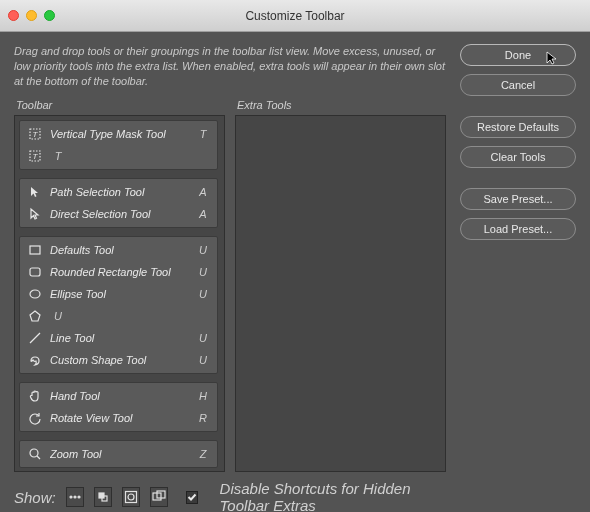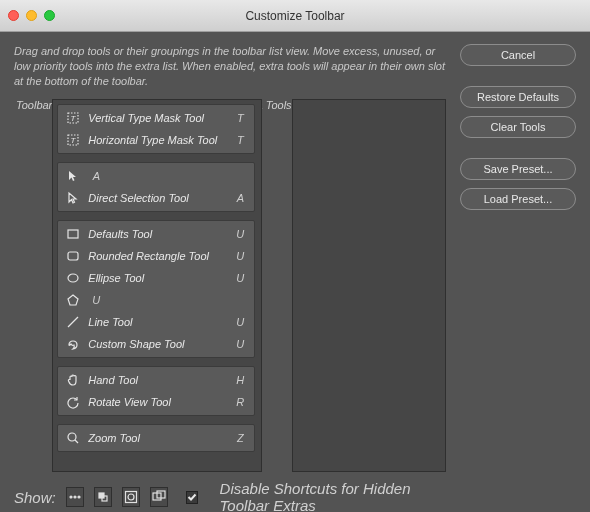--- a/index.html
+++ b/index.html
@@ -12,21 +12,21 @@
   .traffic { display: flex; gap: 7px; }
   .dot { width: 11px; height: 11px; border-radius: 50%; }
   .dot.red { background: #ff5f57; border: 0.5px solid #e33e32; }
   .dot.yellow { background: #febc2e; border: 0.5px solid #e1a116; }
   .dot.green { background: #28c840; border: 0.5px solid #17a92c; }
   .title { position: absolute; left: 0; right: 0; text-align: center; font-size: 12px; color: #333; }
   .body { background: #535353; color: #d9d9d9; height: 490px; display: flex; padding: 12px 14px 8px 14px; gap: 14px; }
   .left { flex: 1; display: flex; flex-direction: column; font-style: italic; }
   .desc { font-size: 11px; color: #c8c8c8; line-height: 1.35; margin-bottom: 10px; }
   .columns { display: flex; gap: 10px; flex: 1; min-height: 0; }
-  .col { flex: 1; display: flex; flex-direction: row; min-width: 0; }
+  .col { flex: 1; display: flex; flex-direction: column; min-width: 0; }
   .col-head { font-size: 11px; color: #d0d0d0; margin-bottom: 4px; margin-left: 2px; }
   .listwrap { flex: 1; background: #464646; border: 1px solid #2f2f2f; position: relative; overflow: hidden; }
   .scroll { position: absolute; inset: 0; overflow-y: auto; padding: 4px 6px 4px 4px; }
   .group { background: #5a5a5a; border: 1px solid #3b3b3b; border-radius: 2px; margin-bottom: 8px; padding: 2px 0; }
   .row { display: flex; align-items: center; height: 22px; padding: 0 6px; font-size: 11px; color: #e8e8e8; }
   .ico { width: 18px; height: 18px; display: flex; align-items: center; justify-content: center; margin-right: 6px; color: #e5e5e5; }
   .ico svg { width: 14px; height: 14px; stroke: #e5e5e5; fill: none; stroke-width: 1.3; }
   .name { flex: 1; white-space: nowrap; overflow: hidden; text-overflow: ellipsis; }
   .key { width: 16px; text-align: center; color: #cfcfcf; }
   .right { width: 116px; display: flex; flex-direction: column; gap: 8px; padding-top: 0px; }
@@ -79,31 +79,31 @@
                   <span class="name">Vertical Type Mask Tool</span>
                   <span class="key">T</span>
                 </div>
                 <div class="row">
                   <span class="ico">
                     <svg viewBox="0 0 14 14">
                       <rect x="2" y="2" width="10" height="10" stroke-dasharray="1.5 1.5" stroke="#e5e5e5" fill="none" stroke-width="1.2"></rect>
                       <text x="7" y="10" font-size="8" text-anchor="middle" fill="#e5e5e5" stroke="none">T</text>
                     </svg>
                   </span>
-                  <span class="name">Horizontal Type Mask Tool</span>
                   <span class="key">T</span>
                 </div>
               </div>
               <div class="group">
                 <div class="row">
                   <span class="ico">
                     <svg viewBox="0 0 14 14">
                       <path d="M3 2 L3 11 L5.5 8.5 L7 12 L8.5 11.3 L7 8 L10 8 Z" fill="#e5e5e5" stroke="none"></path>
                     </svg>
                   </span>
+                  <span class="name">Path Selection Tool</span>
                   <span class="key">A</span>
                 </div>
                 <div class="row">
                   <span class="ico">
                     <svg viewBox="0 0 14 14">
                       <path d="M3 2 L3 11 L5.5 8.5 L7 12 L8.5 11.3 L7 8 L10 8 Z" stroke="#e5e5e5" fill="none" stroke-width="1.2"></path>
                     </svg>
                   </span>
                   <span class="name">Direct Selection Tool</span>
                   <span class="key">A</span>
@@ -238,20 +238,28 @@
           <svg viewBox="0 0 10 10">
               <polyline points="1.5,5 4,7.5 8.5,2.5"></polyline>
             </svg>
         </span>
         <span>Disable Shortcuts for Hidden Toolbar Extras</span>
       </label>
     </div>
   </div>
 
   <div class="right">
+    <div class="btn primary">
+      <span>Done</span>
+      <span class="cursor">
+        <svg width="16" height="16" viewBox="0 0 16 16">
+            <path d="M2 2 L2 13 L5 10 L7 14 L9 13 L7 9 L11 9 Z" fill="#000" stroke="#fff" stroke-width="0.8"></path>
+          </svg>
+      </span>
+    </div>
     <div class="btn">
         <span>Cancel</span>
       </div>
     <div class="gap"></div>
     <div class="btn">
         <span>Restore Defaults</span>
       </div>
     <div class="btn">
         <span>Clear Tools</span>
       </div>

